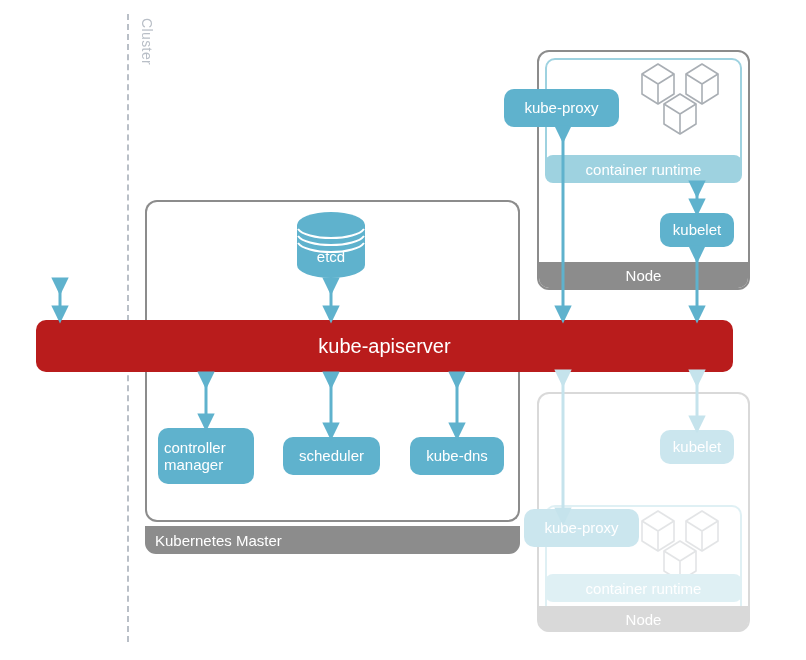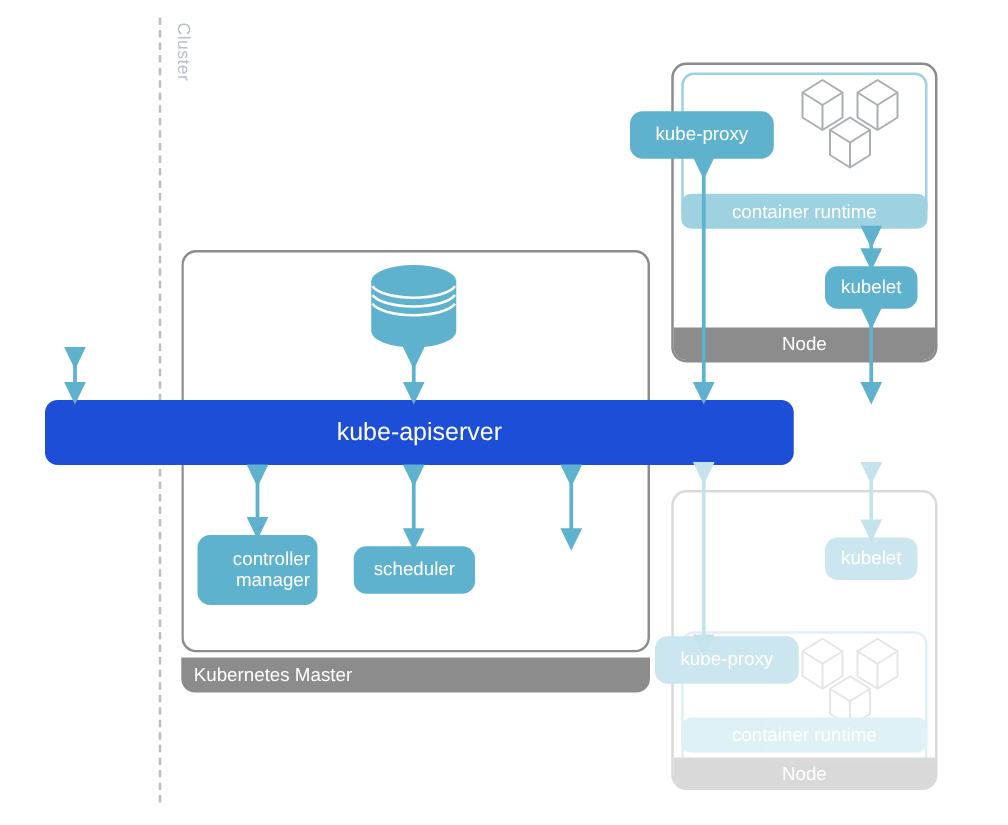--- a/index.html
+++ b/index.html
@@ -62,36 +62,36 @@
     display:flex;align-items:center;
     box-sizing:border-box;padding-left:10px;margin-top:32px;
   }
   #master-footer-label{font-size:15px;color:#ffffff;white-space:nowrap;}
 
   
   #etcd{left:296px;top:212px;width:70px;height:66px;}
   #etcd svg{display:block;}
   #etcd-label{
     position:absolute;left:0;top:36px;width:100%;
-    text-align:center;font-size:15px;color:#ffffff;margin-top:48px;
+    text-align:center;font-size:15px;color:#ffffff;
   }
 
   
   #kube-apiserver{
-    left:36px;top:320px;width:599px;height:52px;
-    background:#1d4ed8;border-radius:10px;
+    left:36px;top:320px;width:697px;height:52px;
+    background:#b91c1c;border-radius:10px;
     display:flex;align-items:center;justify-content:center;
   }
   #kube-apiserver-label{font-size:20px;color:#ffffff;white-space:nowrap;}
 
   
   .pill{
     background:#5fb2cd;border-radius:10px;
     display:flex;align-items:center;justify-content:center;
-    color:#ffffff;text-align:right;line-height:1.15;
+    color:#ffffff;text-align:left;line-height:1.15;
     box-sizing:border-box;
   }
   #controller-manager{left:158px;top:428px;width:96px;height:56px;font-size:15px;padding:0 6px;}
   #scheduler{left:283px;top:437px;width:97px;height:38px;font-size:15px;}
   #kube-dns{left:410px;top:437px;width:94px;height:38px;font-size:15px;}
 
   
   #node1-outer{
     left:537px;top:50px;width:213px;height:240px;
     border:2px solid #8c8c8c;border-radius:12px;
@@ -174,20 +174,21 @@
     </svg>
     <div id="etcd-label">etcd</div>
   </div>
 
   <div class="abs" id="kube-apiserver">
     <span id="kube-apiserver-label">kube-apiserver</span>
   </div>
 
   <div class="abs pill" id="scheduler">scheduler</div>
   <div class="abs pill" id="controller-manager">controller manager</div>
+  <div class="abs pill" id="kube-dns">kube-dns</div>
 
   <div class="abs" id="node1-outer"></div>
   <div class="abs" id="node1-inner"></div>
   <div class="abs" id="node1-cubes">
     <svg width="104" height="78" viewBox="0 0 104 78" aria-hidden="true">
       <g fill="none" stroke="#a9aeb4" stroke-width="1.6" stroke-linejoin="round">
         <path d="M4,16 L20,6 L36,16 L36,36 L20,46 L4,36 Z"></path>
         <path d="M4,16 L20,26 L36,16 M20,26 L20,46"></path>
         <path d="M48,16 L64,6 L80,16 L80,36 L64,46 L48,36 Z"></path>
         <path d="M48,16 L64,26 L80,16 M64,26 L64,46"></path>

